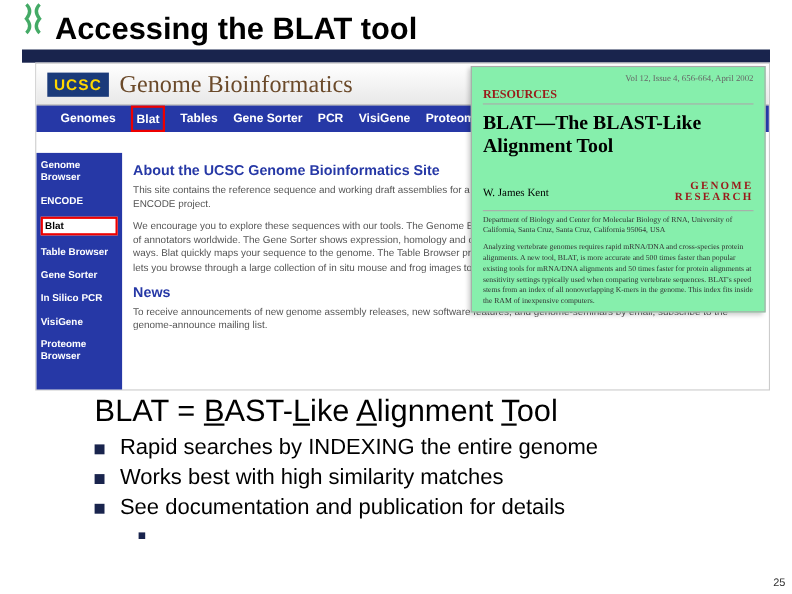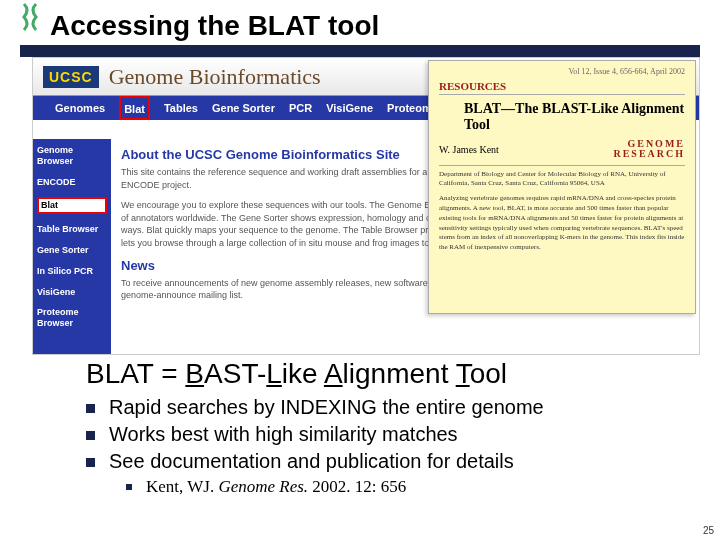--- a/index.html
+++ b/index.html
@@ -125,51 +125,50 @@
     font-size: 13px;
     margin-bottom: 4px;
     filter: none;
   }
   .ucsc-main p { margin-bottom: 8px; line-height: 1.4; }
   .paper-overlay {
     position: absolute;
     left: 428px;
     top: 60px;
     width: 268px;
-    height: 254px;
-    background: #fef9c3;
+    height: 224px;
+    background: #86efac;
     border: 1px solid #aaa;
     box-shadow: -2px 2px 4px rgba(0,0,0,0.2);
     padding: 6px 10px;
     font-family: 'Times New Roman', serif;
   }
   .paper-vol {
     text-align: right;
     font-size: 8px;
     color: #666;
   }
   .paper-res {
     color: #9a1a1a;
     font-size: 11px;
     font-weight: bold;
     border-bottom: 1px solid #aaa;
     padding-bottom: 2px;
     margin-top: 4px;
   }
   .paper-title {
-    font-size: 14px;
+    font-size: 18px;
     font-weight: bold;
     margin-top: 6px;
-    margin-left: 25px;
   }
   .paper-auth-row {
     display: flex;
     justify-content: space-between;
     align-items: center;
-    margin-top: 6px;
+    margin-top: 22px;
     border-bottom: 1px solid #aaa;
     padding-bottom: 6px;
   }
   .paper-auth { font-size: 10px; }
   .paper-logo { font-size: 10px; text-align: right; line-height: 1; }
   .paper-logo .g { color: #9a1a1a; font-weight: bold; letter-spacing: 2px; }
   .paper-affil {
     font-size: 7px;
     color: #333;
     margin-top: 4px;
@@ -310,19 +309,16 @@
   <div class="row">
     <div class="sq"></div>
     <span>Works best with high similarity matches</span>
   </div>
   <div class="row">
     <div class="sq"></div>
     <span>See documentation and publication for details</span>
   </div>
   <div class="row">
     <div class="sq-sm"></div>
-    <span class="cite">
-      <span>Kent, WJ. </span><span class="i">Genome Res.</span><span> 2002. 12: 656</span>
-    </span>
   </div>
 </div>
 
 <div class="pagenum">25</div>
 
 </body></html>

